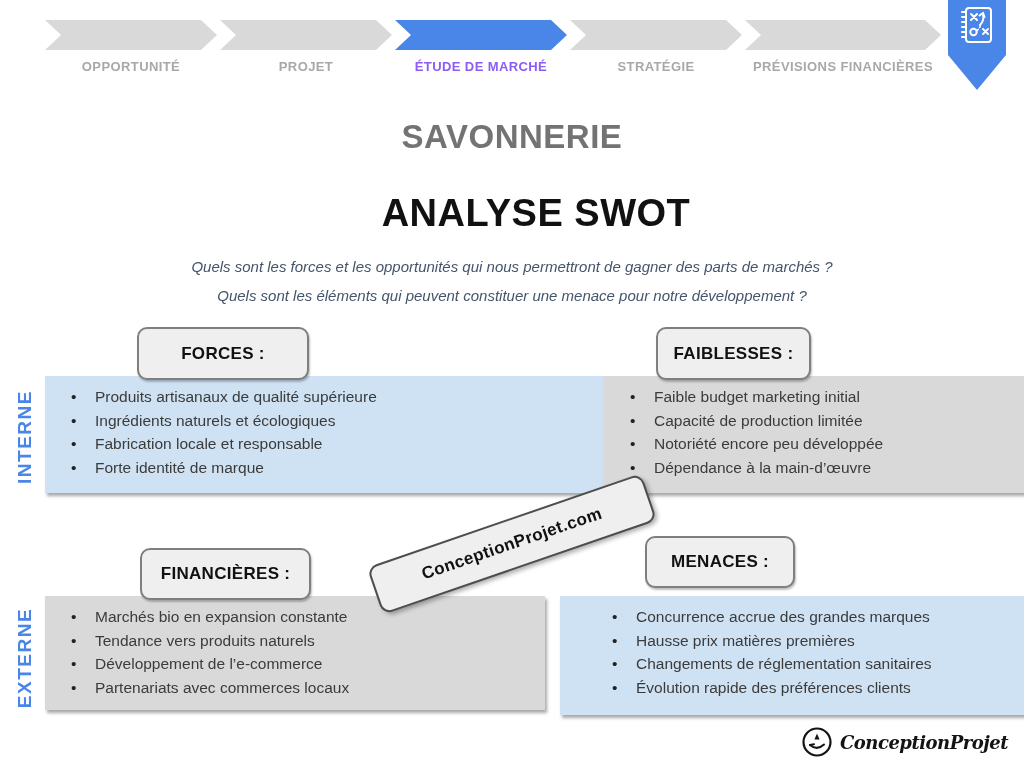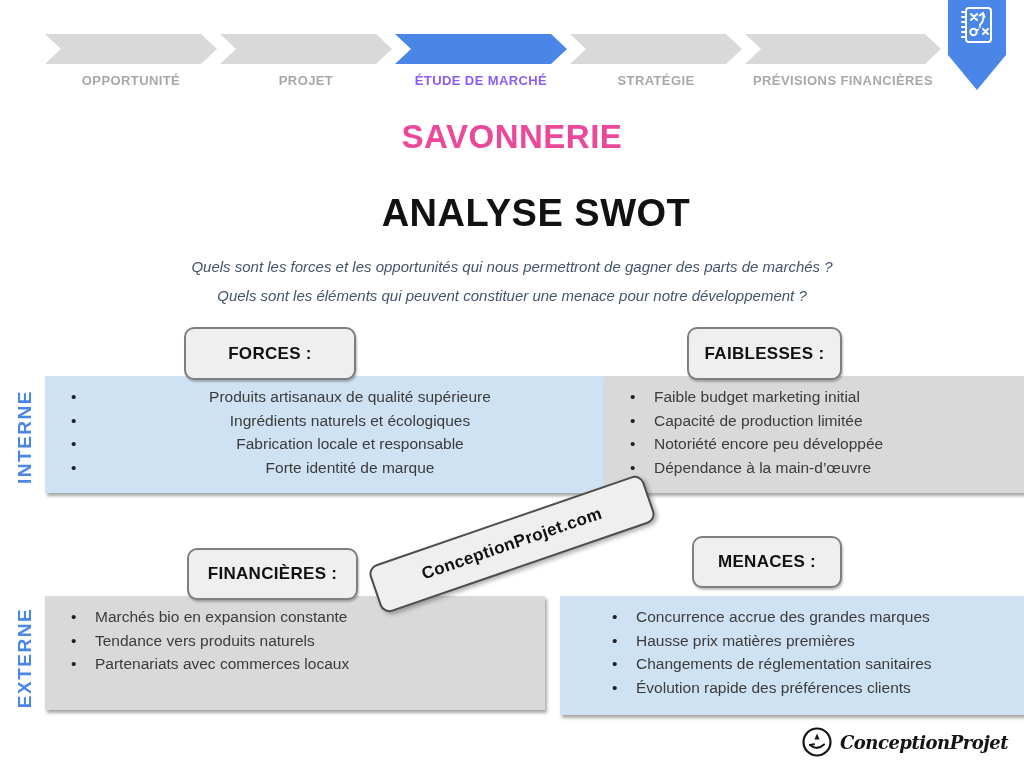--- a/index.html
+++ b/index.html
@@ -2,61 +2,61 @@
 <html><head>
 <meta charset="utf-8">
 <style>
   html,body{margin:0;padding:0;background:#fff;}
   .slide{
     position:relative;width:1024px;height:768px;background:#ffffff;overflow:hidden;
     font-family:"Liberation Sans",sans-serif;
   }
   
   .nav{position:absolute;left:45px;top:20px;display:flex;gap:3px;}
-  .step{display:flex;flex-direction:column;margin-top:14px;}
+  .step{display:flex;flex-direction:column;}
   .w172{width:172px;} .w196{width:196px;}
   .arrow{
     height:30px;background:#d9d9d9;
     clip-path:polygon(0% 0%,calc(100% - 16px) 0%,100% 50%,calc(100% - 16px) 100%,0% 100%,16px 50%);
   }
   .step.active .arrow{background:#4a86e8;}
   .nav-label{margin-top:9px;text-align:center;font-size:13px;font-weight:bold;
     color:#a8a8a8;letter-spacing:.4px;white-space:nowrap;}
   .step.active .nav-label{color:#8b5cf6;}
   
   .ribbon{
     position:absolute;left:948px;top:0;width:58px;height:90px;background:#4a86e8;
     clip-path:polygon(0 0,100% 0,100% 61%,50% 100%,0 61%);
     display:flex;justify-content:center;align-items:flex-start;
   }
   .ribbon svg{margin-top:5px;}
   
   .title{position:absolute;left:0;top:118px;width:100%;text-align:center;
-    font-size:33px;font-weight:bold;color:#ec4899;letter-spacing:.5px;}
+    font-size:33px;font-weight:bold;color:#737373;letter-spacing:.5px;}
   .subtitle{position:absolute;left:0;top:192px;width:100%;text-align:center;
     font-size:38px;font-weight:bold;color:#111;letter-spacing:.5px;padding-left:24px;}
   .question{position:absolute;left:0;width:100%;text-align:center;
     font-size:15px;font-style:italic;color:#44546a;}
   .q1{top:258px;} .q2{top:287px;}
   
   .pill{
     position:absolute;background:#efefef;border:2px solid #7f7f7f;border-radius:10px;
     display:flex;align-items:center;justify-content:center;
     font-size:17px;font-weight:bold;color:#111;letter-spacing:.3px;
-    box-shadow:1px 2px 2px rgba(0,0,0,.25);z-index:3;margin-left:47px;
+    box-shadow:1px 2px 2px rgba(0,0,0,.25);z-index:3;
   }
   .pill-forces{left:137px;top:327px;width:168px;height:49px;}
-  .pill-faiblesses{left:640px;top:327px;width:151px;height:49px;}
+  .pill-faiblesses{left:656px;top:327px;width:151px;height:49px;}
   .pill-opportunites{left:140px;top:548px;width:167px;height:48px;}
   .pill-menaces{left:645px;top:536px;width:146px;height:48px;text-align:right;}
   
   .qcontent{position:absolute;box-shadow:2px 3px 3px rgba(110,110,110,.6);z-index:1;}
   .box-blue{background:#cfe2f3;}
   .box-gray{background:#d9d9d9;}
-  .qc-forces{left:45px;top:376px;width:560px;height:117px;text-align:center;}
+  .qc-forces{left:45px;top:376px;width:560px;height:117px;}
   .qc-faiblesses{left:560px;top:376px;width:450px;height:117px;margin-left:44px;}
   .qc-opportunites{left:45px;top:596px;width:500px;height:114px;}
   .qc-menaces{left:560px;top:596px;width:450px;height:119px;padding-left:26px;}
   .qcontent ul{margin:0;padding:9px 0 0 0;list-style:none;}
   .qcontent li{position:relative;padding-left:50px;font-size:15.5px;line-height:23.6px;color:#3b3b3b;}
   .qcontent li::before{content:"•";position:absolute;left:26px;top:0;color:#222;}
   
   .side-label{
     position:absolute;width:110px;height:26px;left:-28px;text-align:center;
     font-size:19px;font-weight:bold;color:#4a86e8;letter-spacing:1.5px;
@@ -157,20 +157,21 @@
     </ul>
   </div>
 
   <div class="pill pill-opportunites">
     <span>FINANCIÈRES :</span>
   </div>
   <div class="qcontent box-gray qc-opportunites">
     <ul>
       <li>Marchés bio en expansion constante</li>
       <li>Tendance vers produits naturels</li>
+      <li>Développement de l’e-commerce</li>
       <li>Partenariats avec commerces locaux</li>
     </ul>
   </div>
 
   <div class="pill pill-menaces">
     <span>MENACES :</span>
   </div>
   <div class="qcontent box-blue qc-menaces">
     <ul>
       <li>Concurrence accrue des grandes marques</li>

